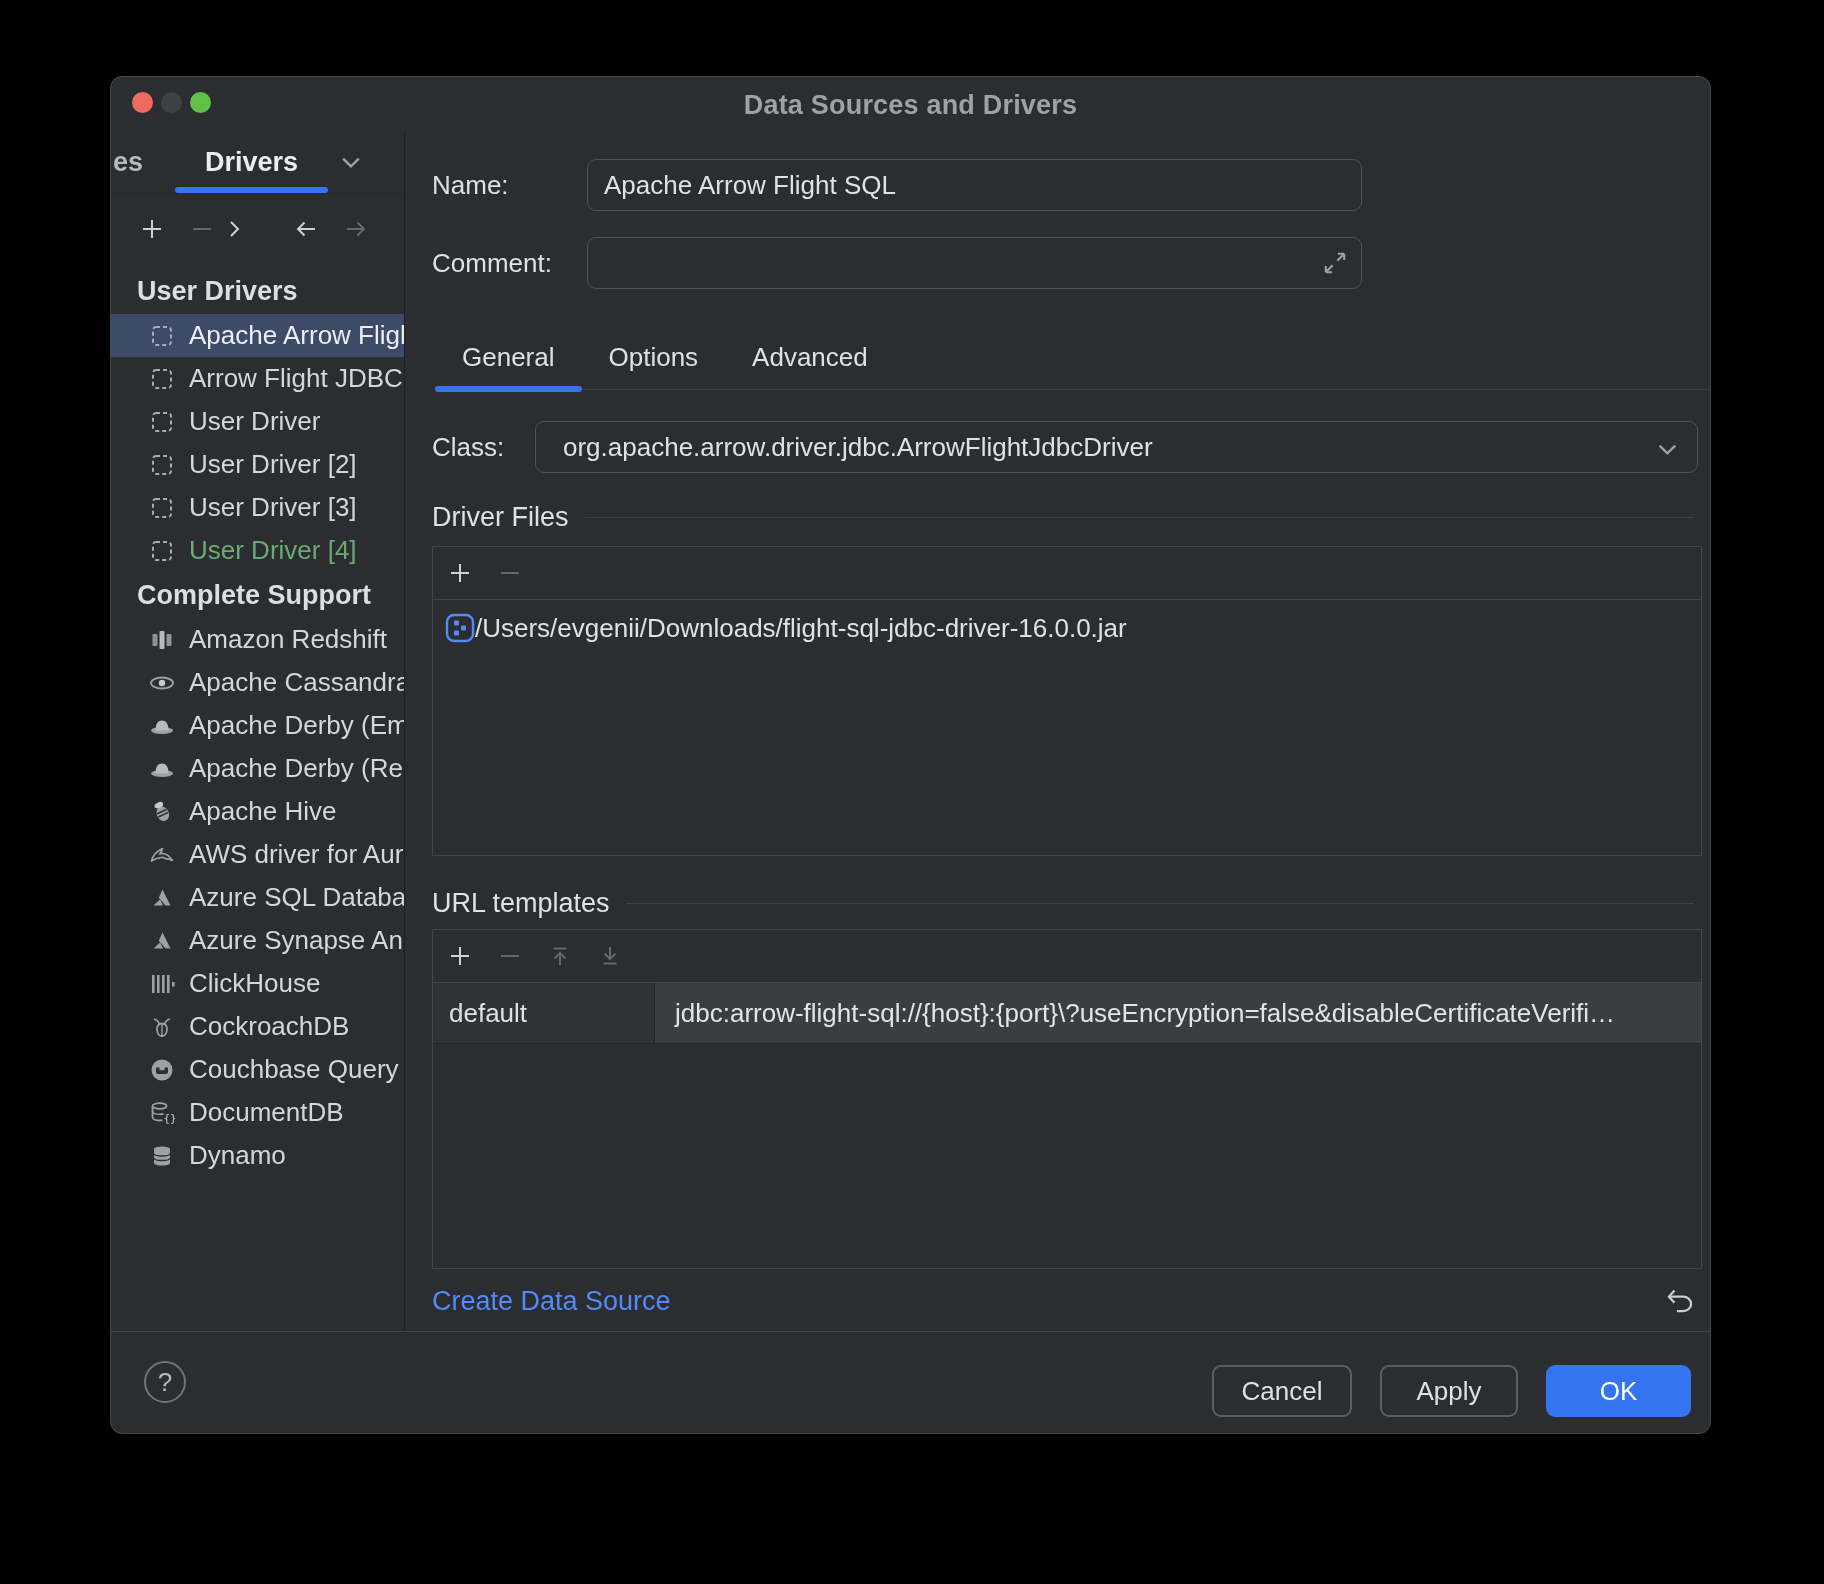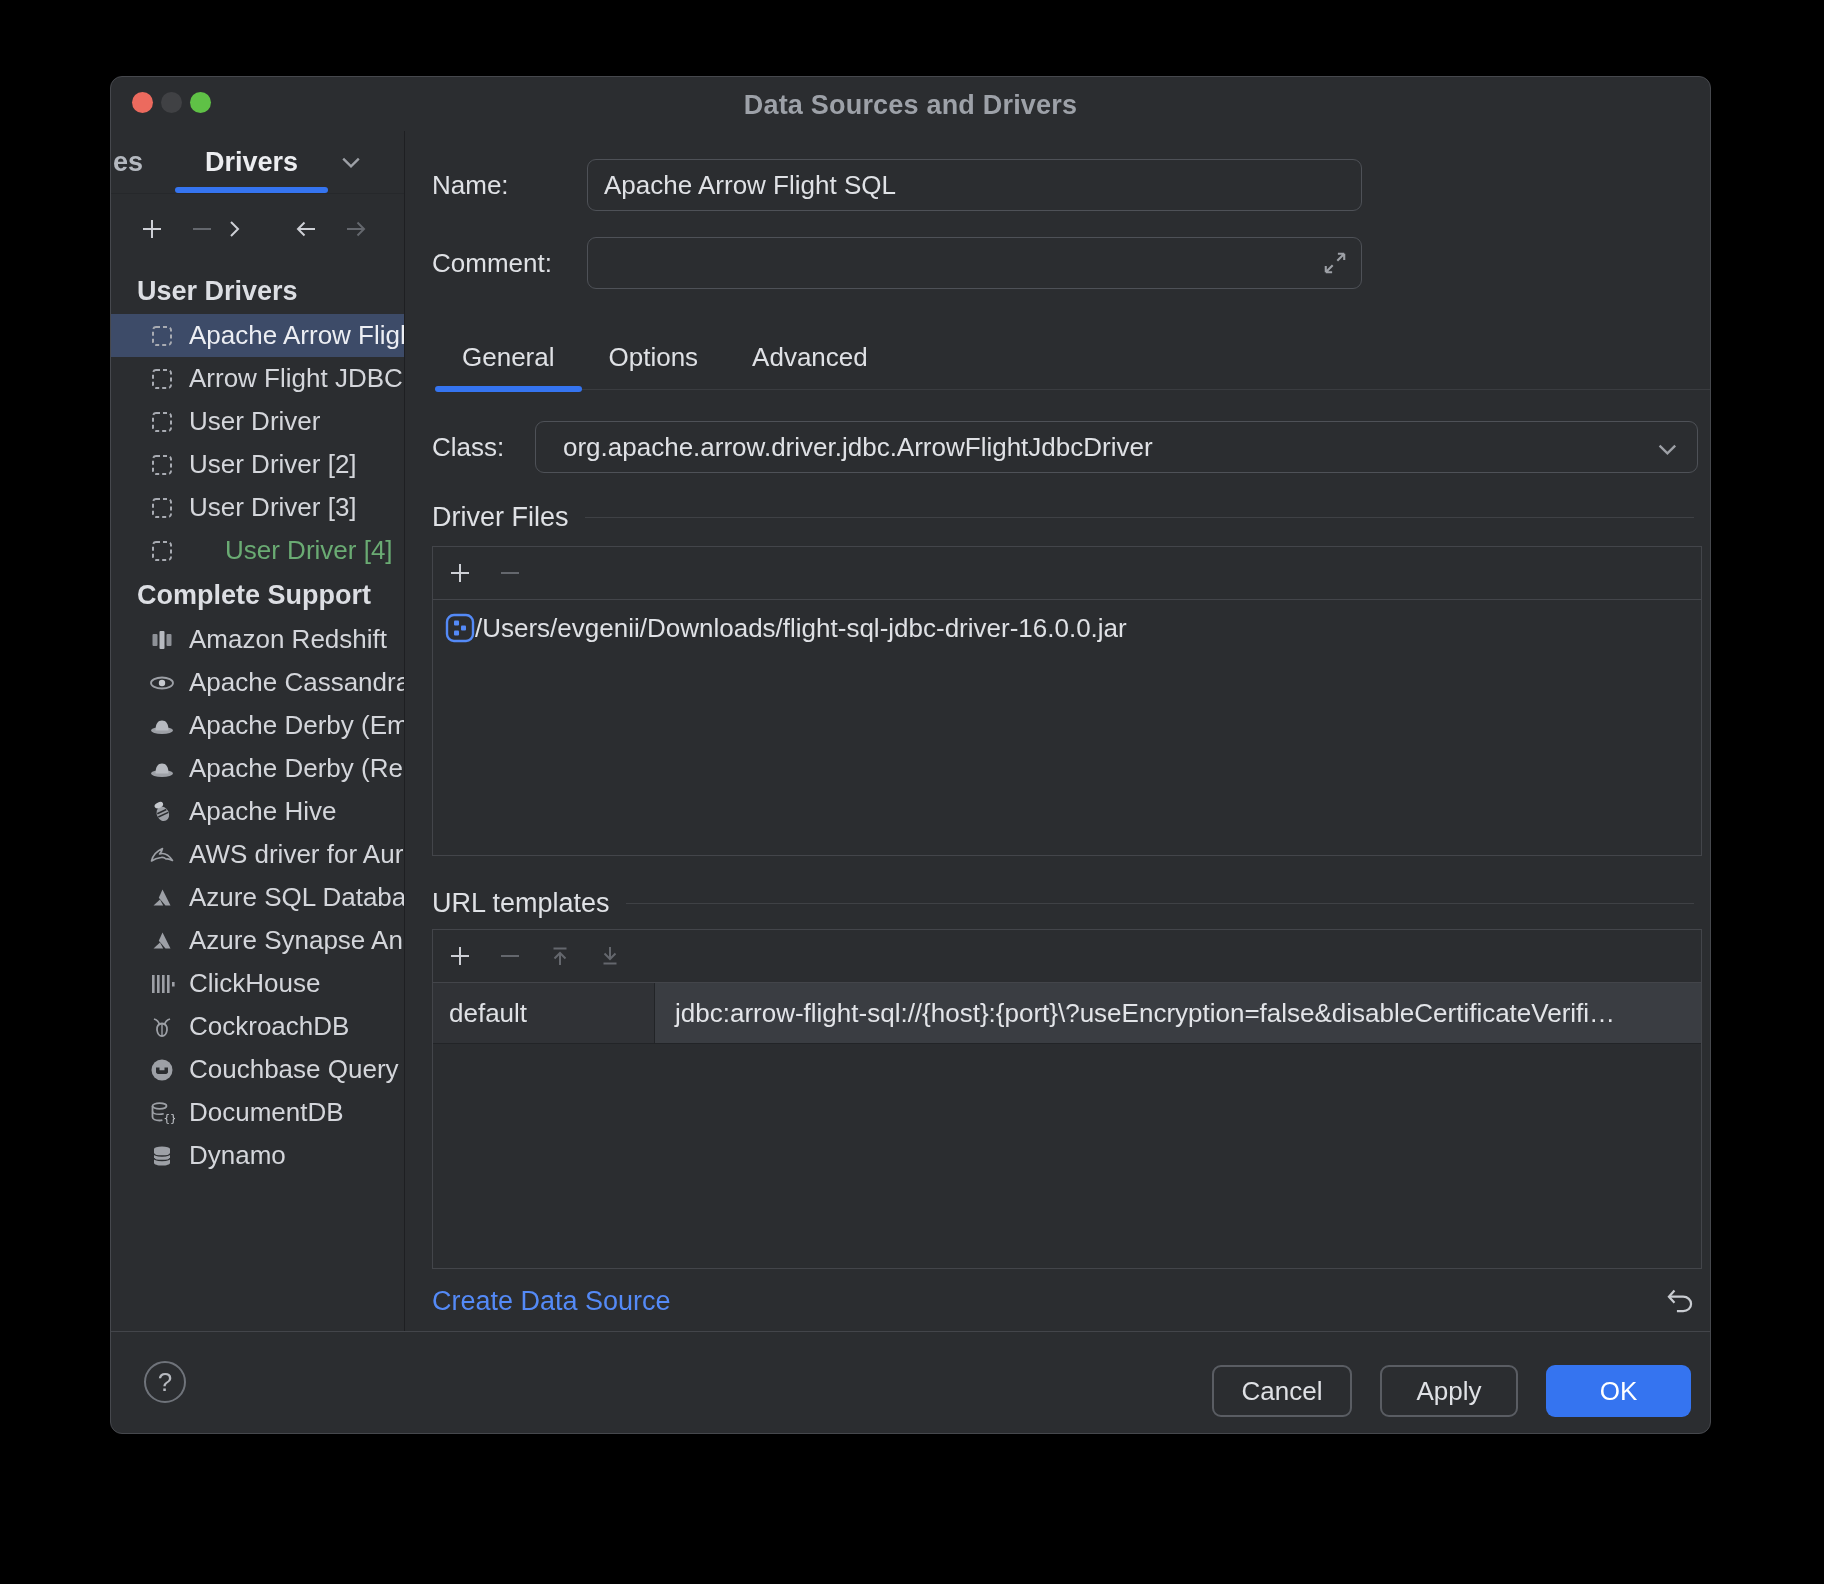--- a/index.html
+++ b/index.html
@@ -37,21 +37,21 @@
   .side-toolbar .ticon + .ticon{margin-left:24px;}
   .side-toolbar .ticon.tight{margin-left:6px;}
   .side-toolbar .ticon.wide{margin-left:46px;}
   .side-list{padding-top:4px;}
   .side-header{height:46px;display:flex;align-items:center;padding-left:26px;
     font-size:27px;font-weight:bold;color:#dcdee3;white-space:nowrap;}
   .side-item{height:43px;display:flex;align-items:center;padding-left:38px;
     font-size:26px;color:#d4d6db;white-space:nowrap;overflow:hidden;cursor:default;}
   .side-item .licon{width:26px;height:26px;margin-right:14px;flex-shrink:0;display:flex;}
   .side-item.selected{background:var(--selection);color:#eceef3;}
-  .side-item.green{color:var(--green);gap:36px;}
+  .side-item.green{color:var(--green);}
   .licon svg,.ticon svg{width:100%;height:100%;}
   
   .main{position:absolute;left:293px;top:54px;right:0;bottom:101px;
     border-left:1px solid #1e1f22;}
   .frow-label{position:absolute;font-size:26px;color:#dfe1e5;line-height:52px;}
   .text-input{position:absolute;left:182px;width:775px;height:52px;box-sizing:border-box;
     background:transparent;border:1px solid #4e5157;border-radius:9px;color:#dfe1e5;
     font-size:26px;font-family:inherit;padding:0 16px;outline:none;}
   .comment-wrap{position:absolute;left:182px;top:106px;width:775px;height:52px;}
   .comment-wrap .text-input{left:0;top:0;width:100%;}

